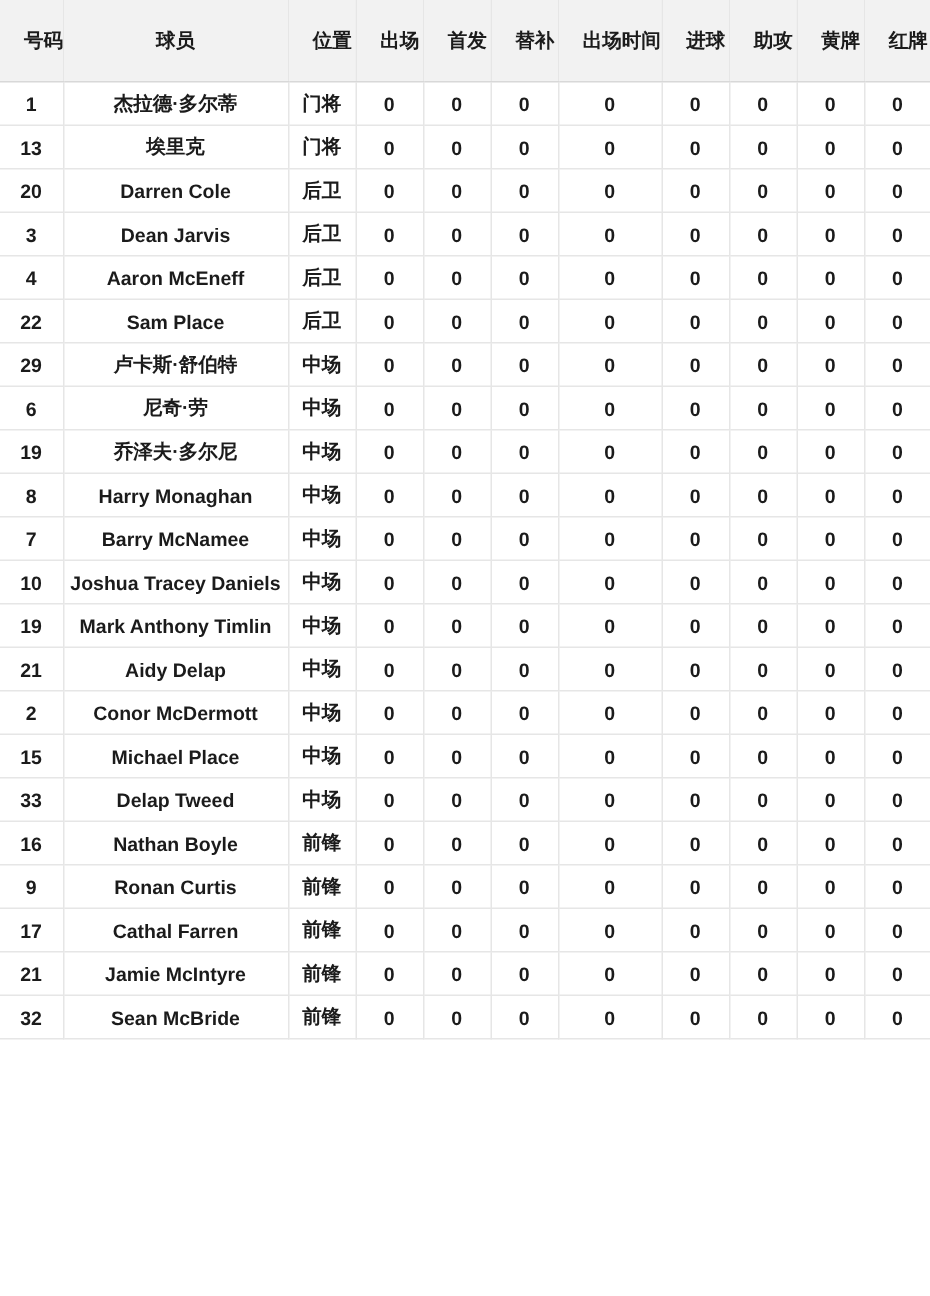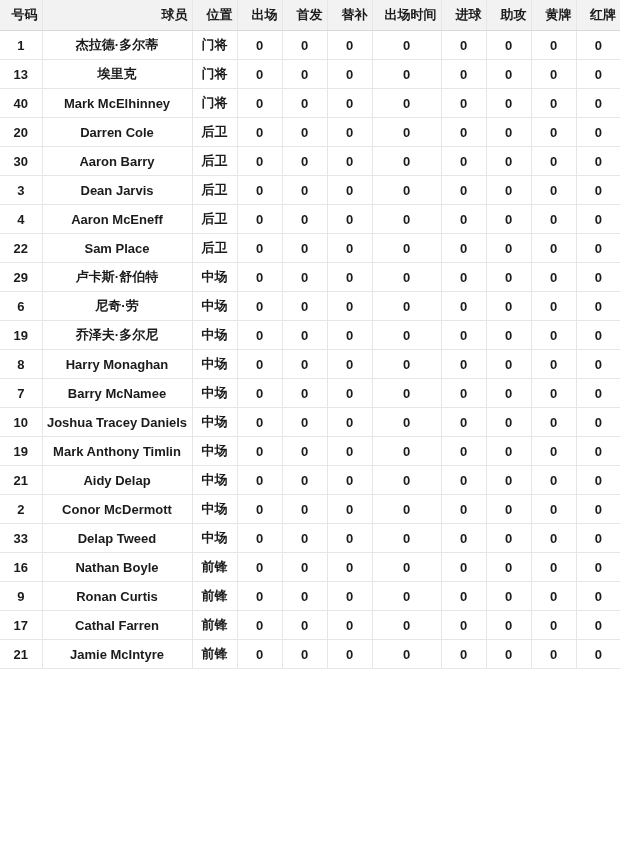--- a/index.html
+++ b/index.html
@@ -17,22 +17,22 @@
     border-collapse: collapse;
     table-layout: fixed;
     width: 620px;
     font-size: 13px;
     font-weight: bold;
     color: #1b1b1b;
   }
   table.stats th {
     background: #f2f2f2;
     height: 22px;
-    padding: 4px;
-    text-align: right;
+    padding: 16px;
+    text-align: center;
     vertical-align: middle;
     font-size: 13px;
     font-weight: bold;
     border-bottom: 1px solid #d8d8d8;
     border-right: 1px solid #e6e6e6;
     white-space: nowrap;
     overflow: hidden;
   }
   table.stats td {
     background: #ffffff;
@@ -103,59 +103,33 @@
         <td>0</td>
         <td>0</td>
         <td>0</td>
         <td>0</td>
         <td>0</td>
         <td>0</td>
         <td>0</td>
         <td>0</td>
       </tr>
       <tr>
-        <td>40</td>
-        <td>Mark McElhinney</td>
-        <td>门将</td>
-        <td>0</td>
-        <td>0</td>
-        <td>0</td>
-        <td>0</td>
-        <td>0</td>
-        <td>0</td>
-        <td>0</td>
-        <td>0</td>
-      </tr>
-      <tr>
         <td>20</td>
         <td>Darren Cole</td>
         <td>后卫</td>
         <td>0</td>
         <td>0</td>
         <td>0</td>
         <td>0</td>
         <td>0</td>
         <td>0</td>
         <td>0</td>
         <td>0</td>
       </tr>
       <tr>
-        <td>30</td>
-        <td>Aaron Barry</td>
-        <td>后卫</td>
-        <td>0</td>
-        <td>0</td>
-        <td>0</td>
-        <td>0</td>
-        <td>0</td>
-        <td>0</td>
-        <td>0</td>
-        <td>0</td>
-      </tr>
-      <tr>
         <td>3</td>
         <td>Dean Jarvis</td>
         <td>后卫</td>
         <td>0</td>
         <td>0</td>
         <td>0</td>
         <td>0</td>
         <td>0</td>
         <td>0</td>
         <td>0</td>
@@ -298,20 +272,33 @@
         <td>0</td>
         <td>0</td>
         <td>0</td>
         <td>0</td>
         <td>0</td>
         <td>0</td>
         <td>0</td>
         <td>0</td>
       </tr>
       <tr>
+        <td>15</td>
+        <td>Michael Place</td>
+        <td>中场</td>
+        <td>0</td>
+        <td>0</td>
+        <td>0</td>
+        <td>0</td>
+        <td>0</td>
+        <td>0</td>
+        <td>0</td>
+        <td>0</td>
+      </tr>
+      <tr>
         <td>33</td>
         <td>Delap Tweed</td>
         <td>中场</td>
         <td>0</td>
         <td>0</td>
         <td>0</td>
         <td>0</td>
         <td>0</td>
         <td>0</td>
         <td>0</td>
@@ -352,20 +339,33 @@
         <td>0</td>
         <td>0</td>
         <td>0</td>
         <td>0</td>
         <td>0</td>
         <td>0</td>
       </tr>
       <tr>
         <td>21</td>
         <td>Jamie McIntyre</td>
+        <td>前锋</td>
+        <td>0</td>
+        <td>0</td>
+        <td>0</td>
+        <td>0</td>
+        <td>0</td>
+        <td>0</td>
+        <td>0</td>
+        <td>0</td>
+      </tr>
+      <tr>
+        <td>32</td>
+        <td>Sean McBride</td>
         <td>前锋</td>
         <td>0</td>
         <td>0</td>
         <td>0</td>
         <td>0</td>
         <td>0</td>
         <td>0</td>
         <td>0</td>
         <td>0</td>
       </tr>

